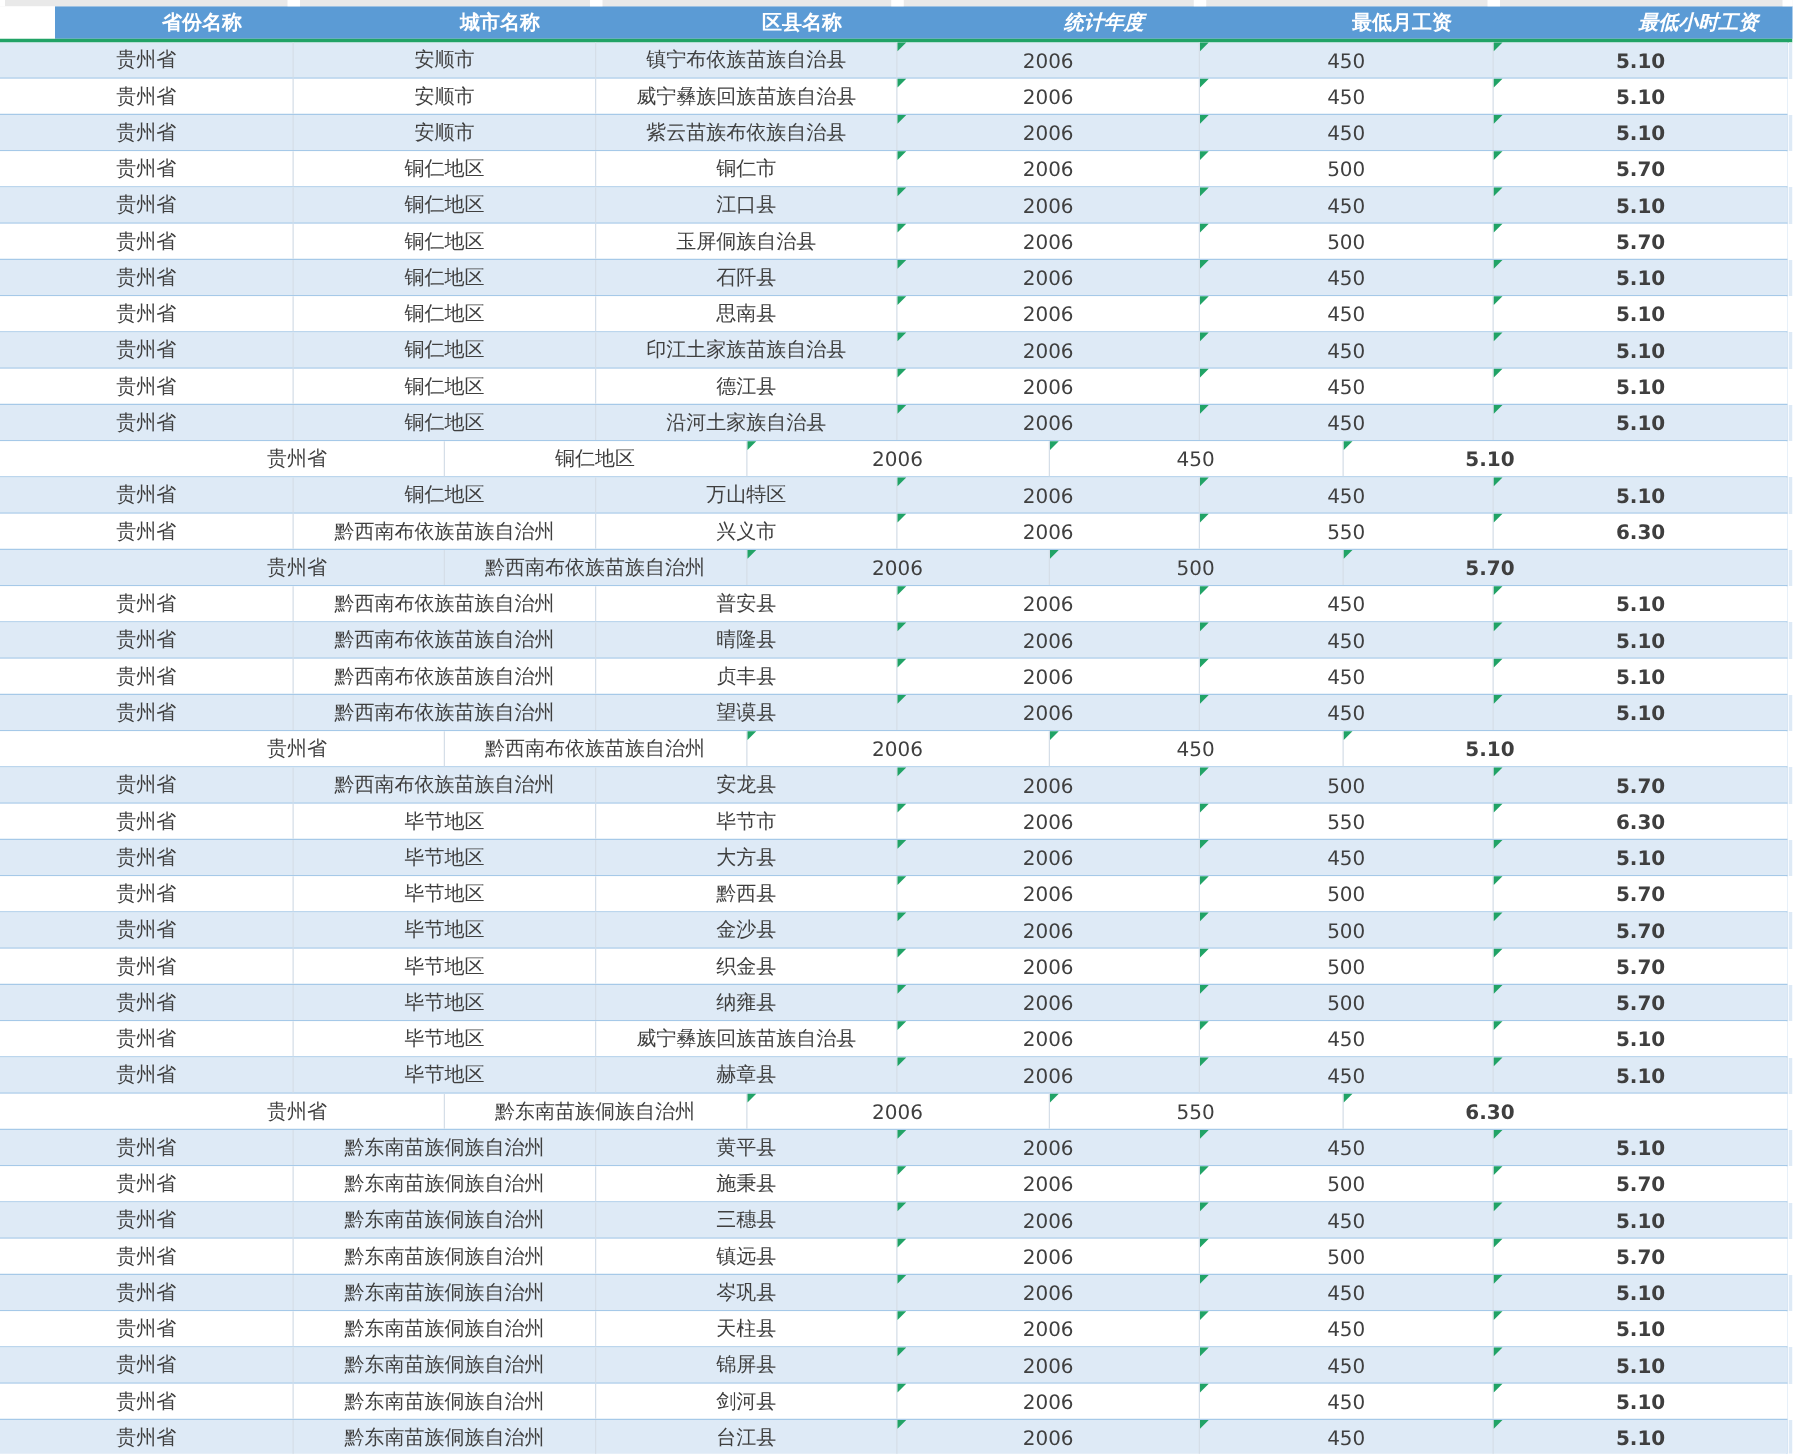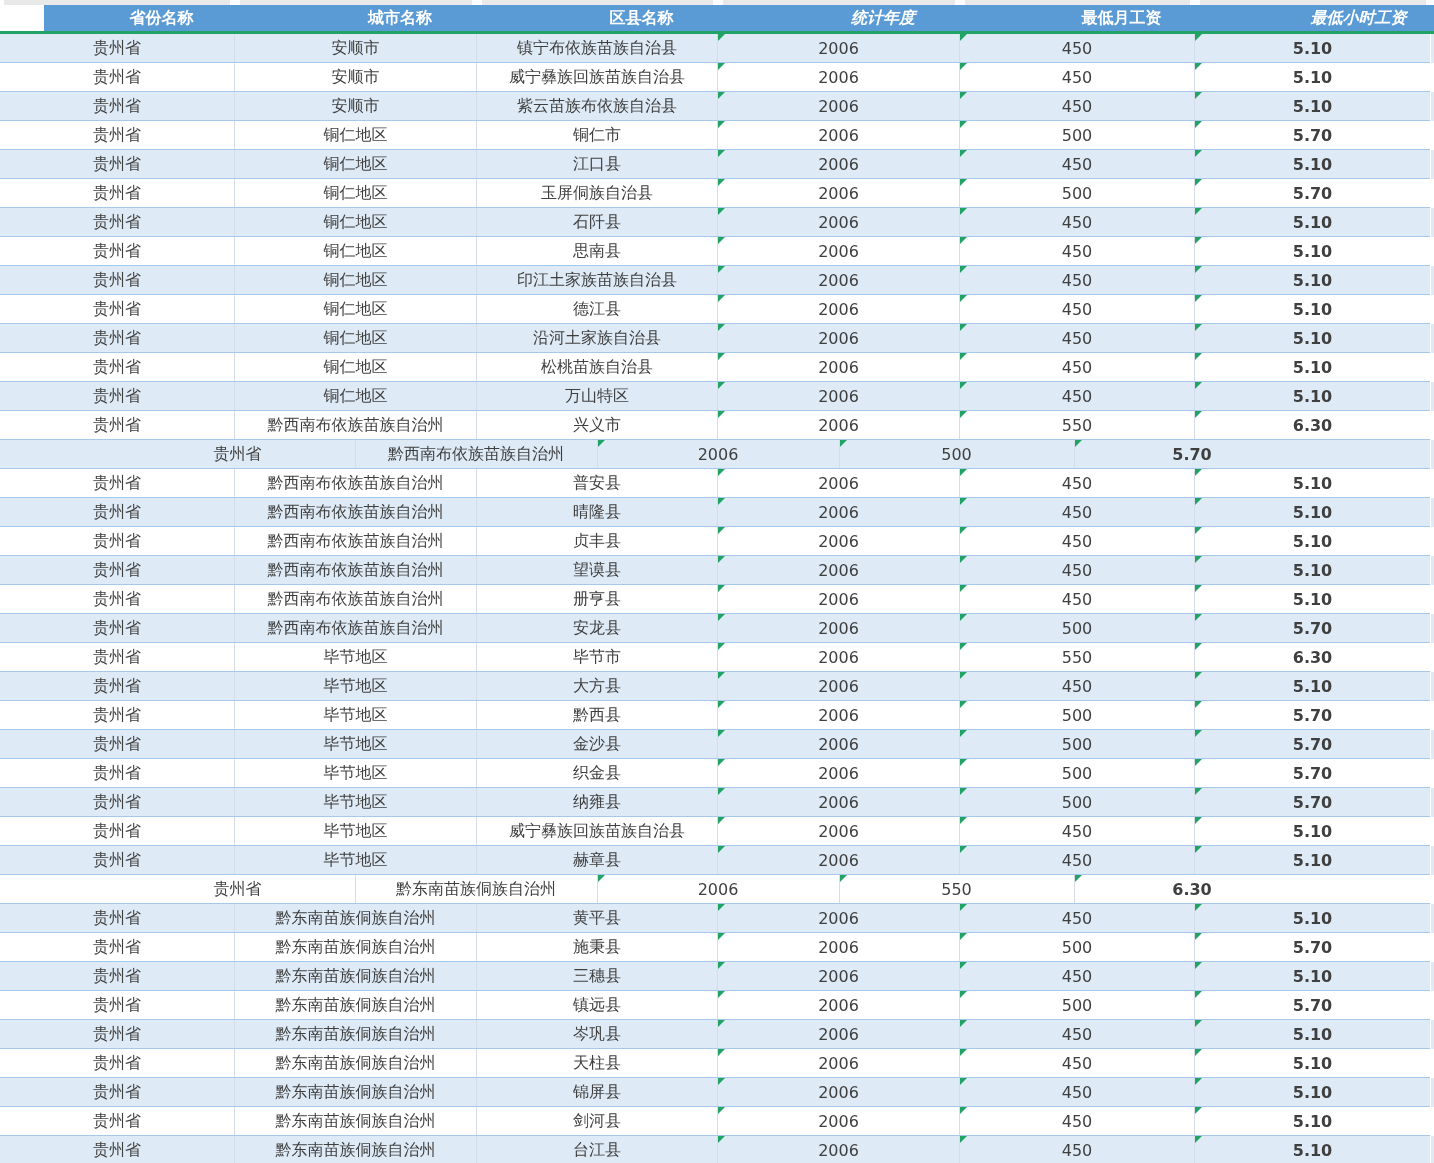--- a/index.html
+++ b/index.html
@@ -175,21 +175,20 @@
         <div class="cell col0">贵州省</div>
         <div class="cell col1">铜仁地区</div>
         <div class="cell col2">沿河土家族自治县</div>
         <div class="cell col3 flag">2006</div>
         <div class="cell col4 flag">450</div>
         <div class="cell col5 flag">5.10</div>
       </div>
       <div class="row even">
         <div class="cell col0">贵州省</div>
         <div class="cell col1">铜仁地区</div>
-        <div class="cell col2">松桃苗族自治县</div>
         <div class="cell col3 flag">2006</div>
         <div class="cell col4 flag">450</div>
         <div class="cell col5 flag">5.10</div>
       </div>
       <div class="row odd">
         <div class="cell col0">贵州省</div>
         <div class="cell col1">铜仁地区</div>
         <div class="cell col2">万山特区</div>
         <div class="cell col3 flag">2006</div>
         <div class="cell col4 flag">450</div>
@@ -238,21 +237,20 @@
         <div class="cell col0">贵州省</div>
         <div class="cell col1">黔西南布依族苗族自治州</div>
         <div class="cell col2">望谟县</div>
         <div class="cell col3 flag">2006</div>
         <div class="cell col4 flag">450</div>
         <div class="cell col5 flag">5.10</div>
       </div>
       <div class="row even">
         <div class="cell col0">贵州省</div>
         <div class="cell col1">黔西南布依族苗族自治州</div>
-        <div class="cell col2">册亨县</div>
         <div class="cell col3 flag">2006</div>
         <div class="cell col4 flag">450</div>
         <div class="cell col5 flag">5.10</div>
       </div>
       <div class="row odd">
         <div class="cell col0">贵州省</div>
         <div class="cell col1">黔西南布依族苗族自治州</div>
         <div class="cell col2">安龙县</div>
         <div class="cell col3 flag">2006</div>
         <div class="cell col4 flag">500</div>

